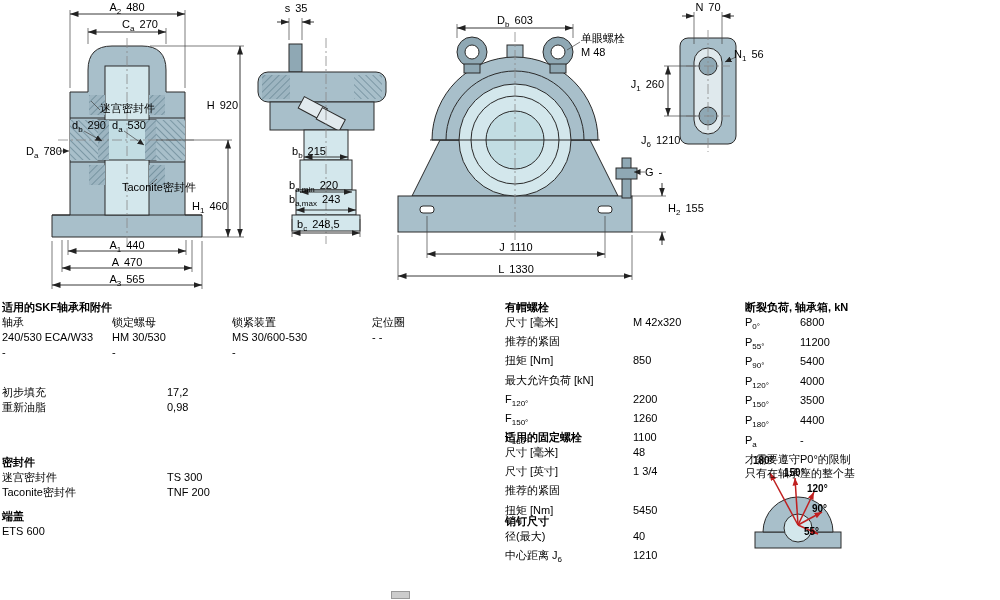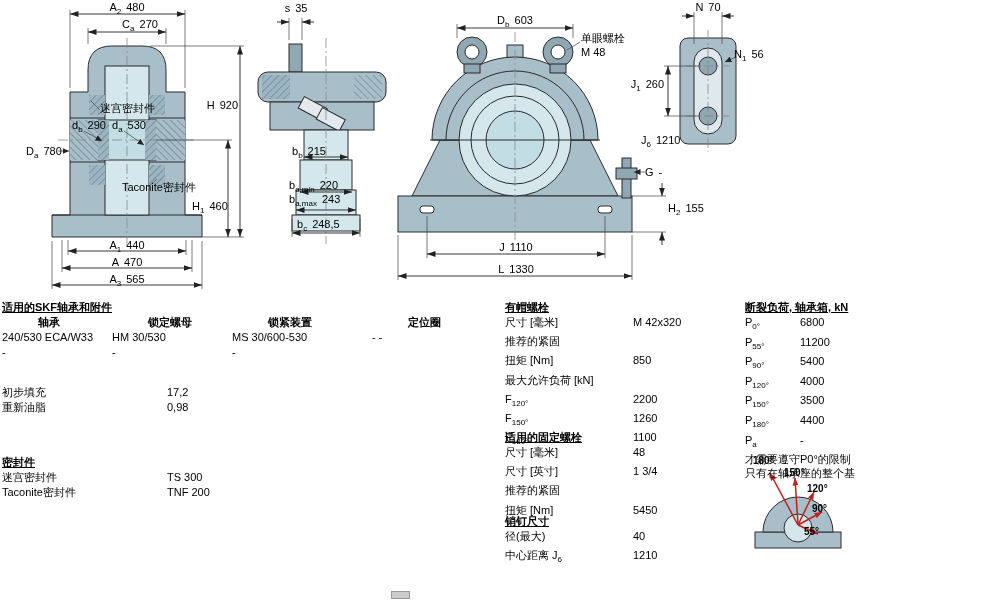--- a/index.html
+++ b/index.html
@@ -21,22 +21,22 @@
   .rl{stroke:var(--c-arrow_red);stroke-width:1.5;fill:none;}
 
   
   .dim{position:absolute;font-size:11px;line-height:12px;white-space:nowrap;}
   .dim sub{font-size:8px;line-height:1;}
   .dim .v{margin-left:5px;}
   .angle{position:absolute;font-size:10px;font-weight:bold;white-space:nowrap;}
 
   
   .tbl{position:absolute;font-size:11px;}
-  .t-title{font-weight:bold;line-height:15px;white-space:nowrap;text-decoration:underline;}
-  .t-head{font-weight:bold;margin-left:36px;}
+  .t-title{font-weight:bold;line-height:15px;white-space:nowrap;}
+  .t-head{font-weight:normal;}
   .grid4{display:grid;grid-template-columns:110px 120px 140px 108px;}
   .grid4 span{line-height:15px;white-space:nowrap;}
   .kv{display:grid;grid-template-columns:165px auto;line-height:15px;}
   .kv2{display:grid;grid-template-columns:110px auto;line-height:15px;gap:18px;}
   .kv3{display:grid;grid-template-columns:55px auto;line-height:14.4px;}
   .kv span,.kv2 span,.kv3 span{white-space:nowrap;}
   sub{font-size:8px;}
   .note{line-height:14.2px;white-space:nowrap;}
   .scroll-nub{position:absolute;left:391px;top:591px;width:19px;height:8px;background:#ccc;border:1px solid #999;}
 </style>
@@ -283,20 +283,27 @@
     <div class="kv">
         <span>迷宫密封件</span>
         <span>TS 300</span>
       </div>
     <div class="kv">
         <span>Taconite密封件</span>
         <span>TNF 200</span>
       </div>
   </div>
 
+  <div class="tbl" style="left:2px;top:509px;width:300px">
+    <div class="t-title">端盖</div>
+    <div class="kv">
+        <span>ETS 600</span>
+        <span></span>
+      </div>
+  </div>
 
   <div class="tbl" style="left:505px;top:300px;width:230px">
     <div class="t-title">有帽螺栓</div>
     <div class="kv2">
         <span><span>尺寸 [毫米]</span><sub></sub></span>
         <span>M 42x320</span>
       </div>
     <div class="kv2">
         <span><span>推荐的紧固</span><sub></sub></span>
         <span></span>

